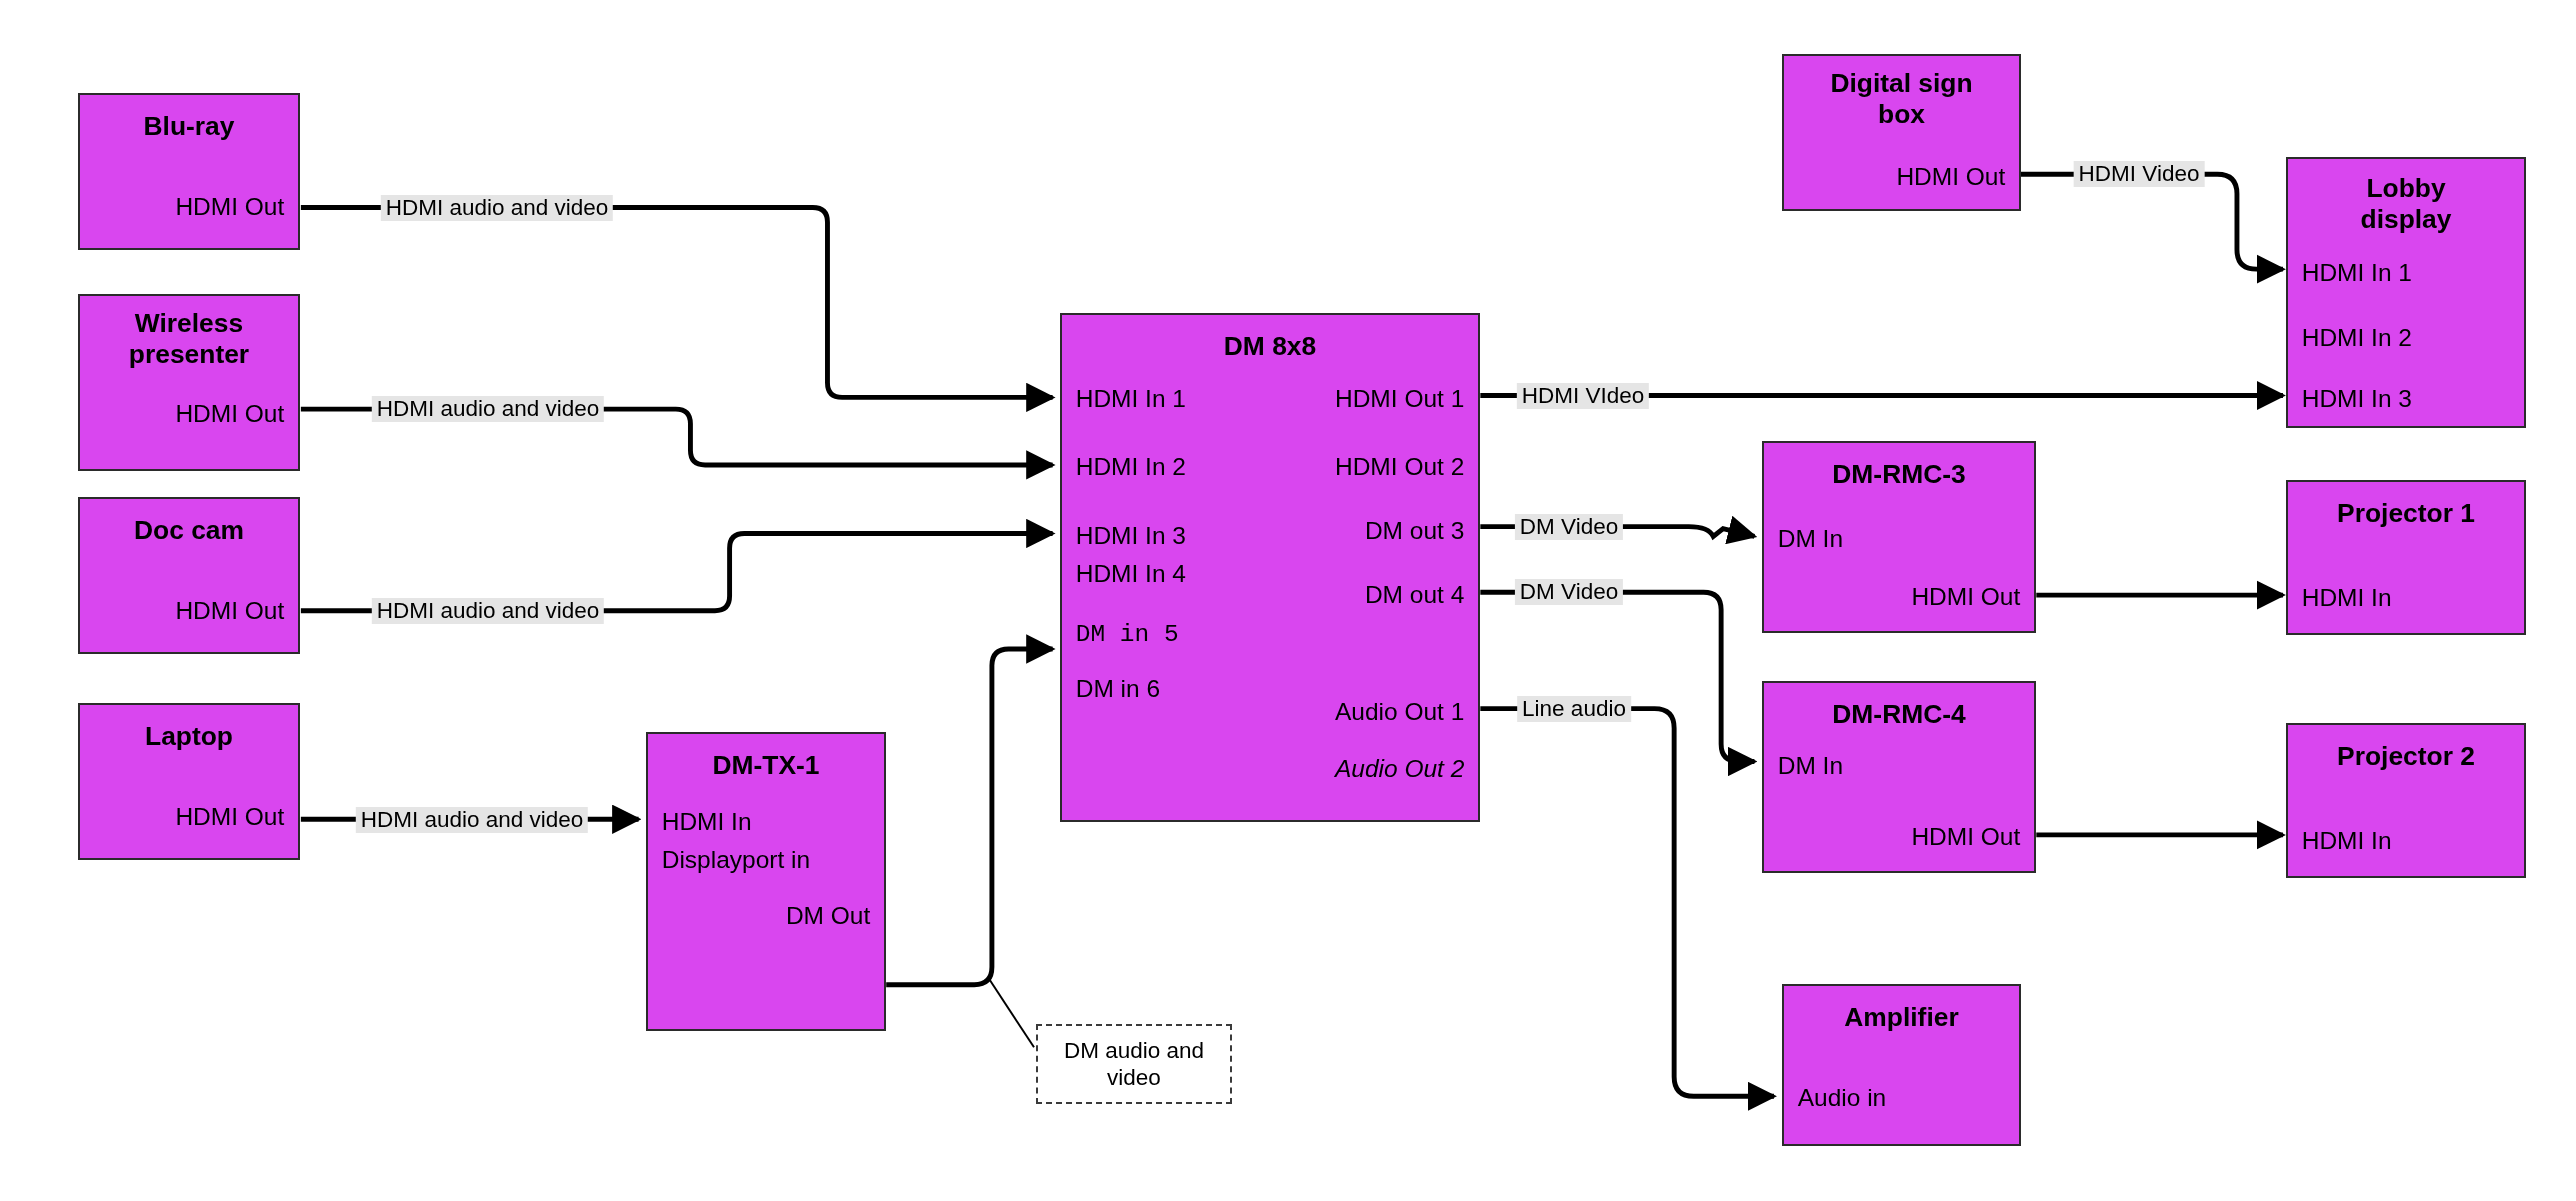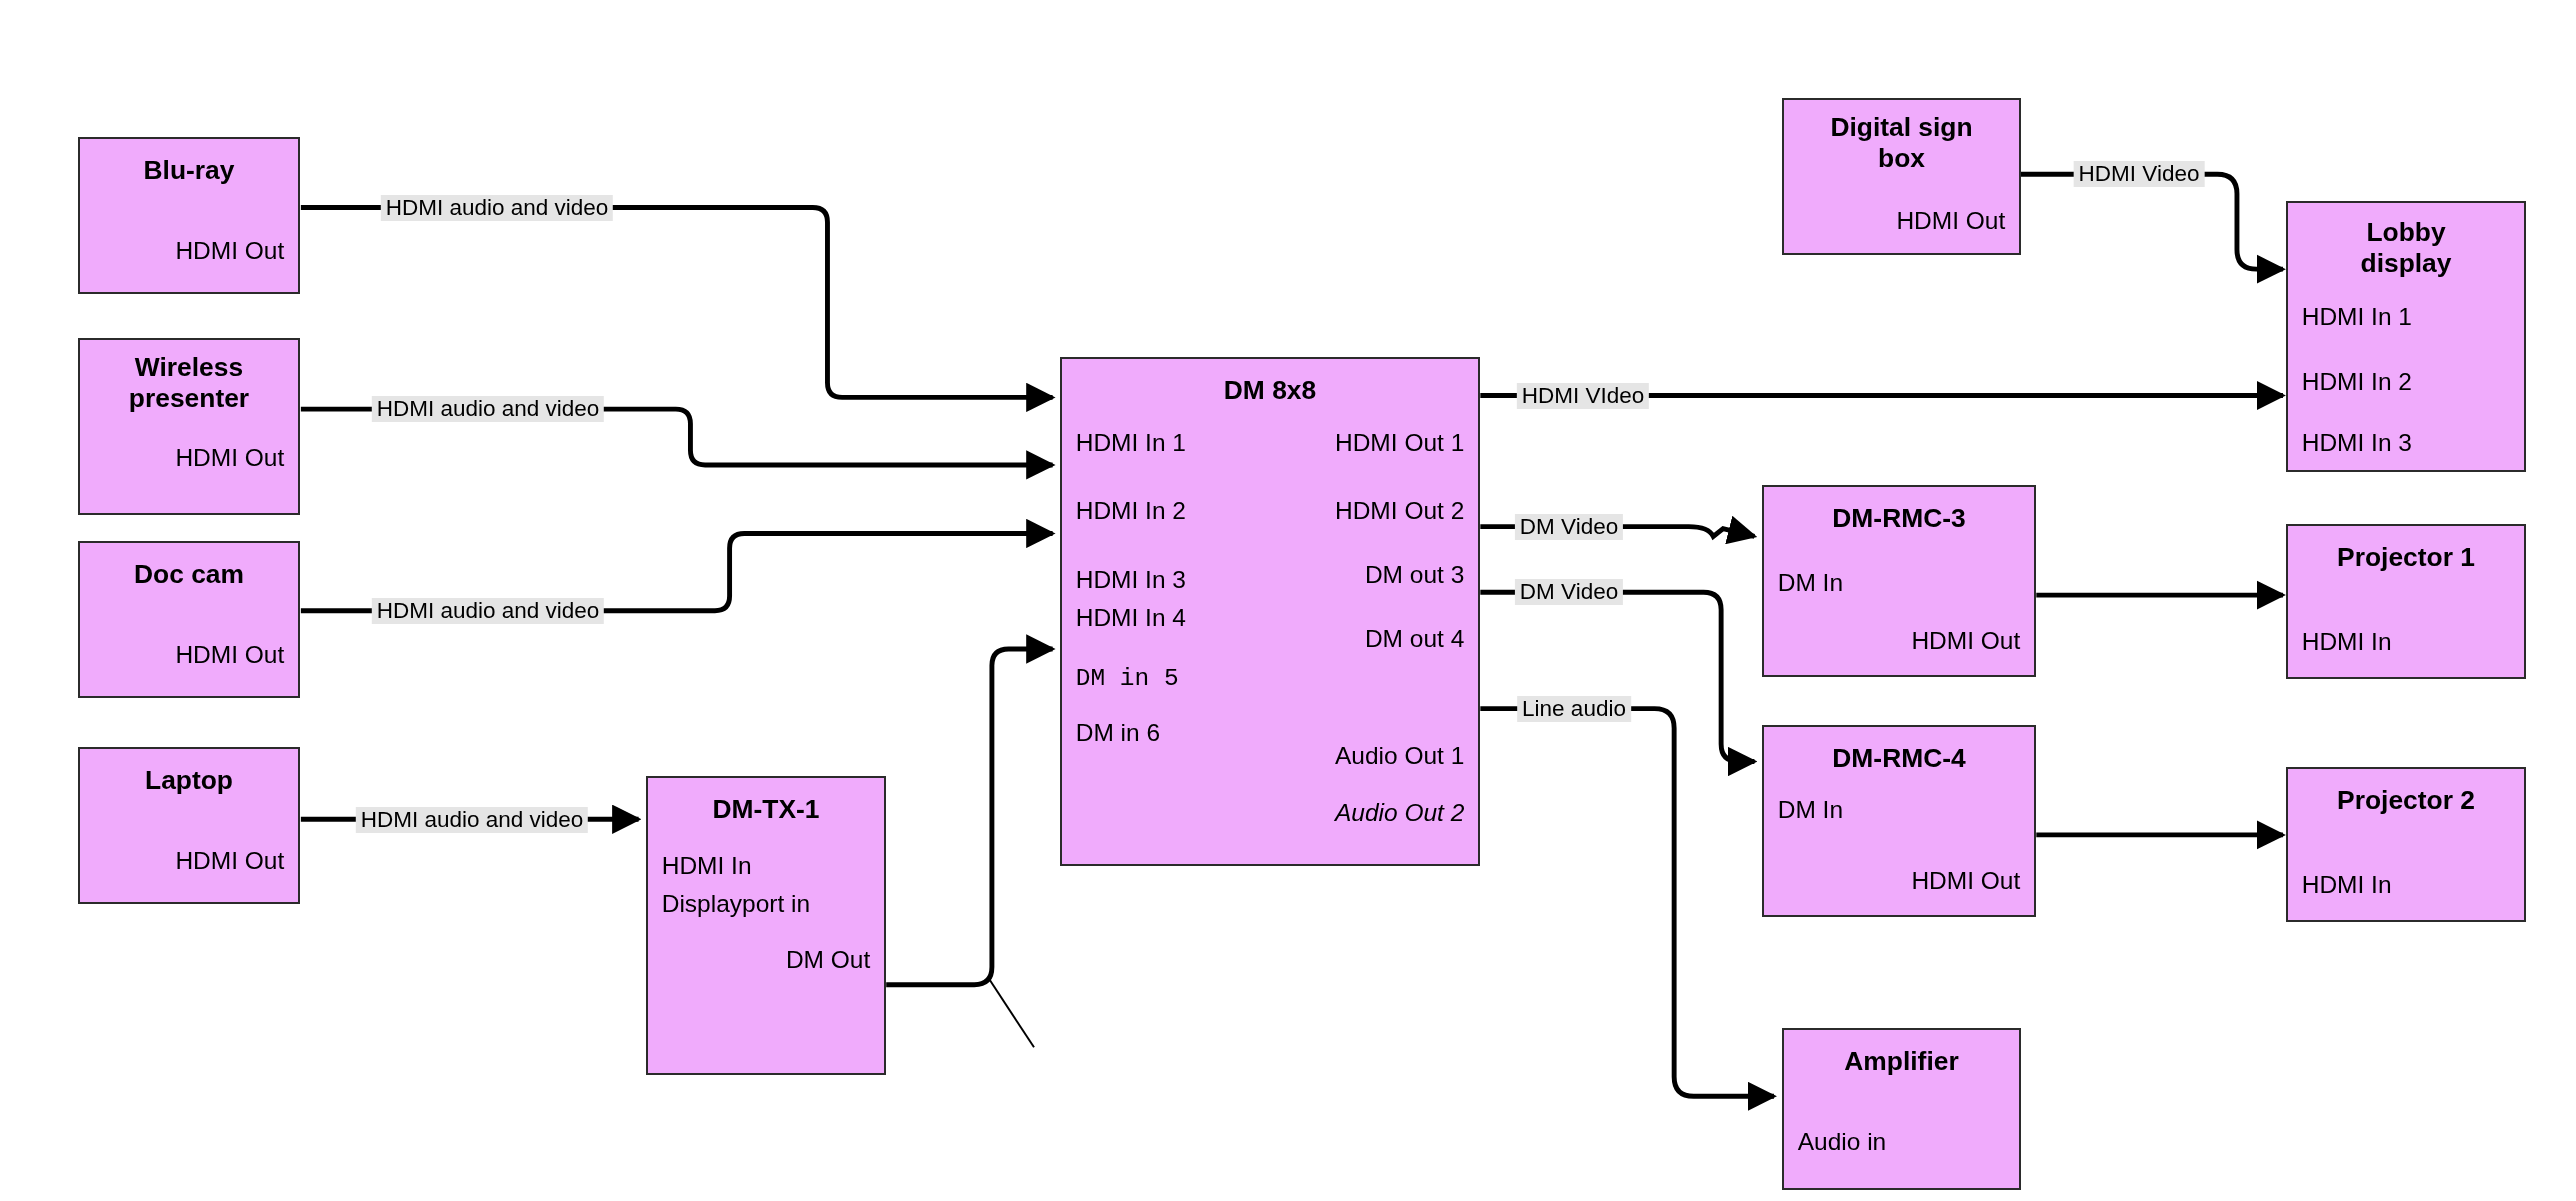--- a/index.html
+++ b/index.html
@@ -18,22 +18,21 @@
   svg#wires {
     position: absolute;
     left: 0; top: 0;
     width: 2576px;
     height: 1201px;
   }
   .node {
     position: absolute;
     box-sizing: border-box;
     border: 2.9px solid #2b2b2b;
-    background: #f0abfc;
-    margin-top: 44px;
+    background: #d946ef;
   }
   .node-title {
     position: absolute;
     left: 0; right: 0;
     text-align: center;
     font-weight: bold;
     font-size: 26.4px;
     color: #000000;
     line-height: 1.15;
   }
@@ -147,20 +146,26 @@
     <div class="port left" style="left:13.7px; top:360px;">DM in 6</div>
 
     <div class="port right" style="right:13.7px; top:70px;">HDMI Out 1</div>
     <div class="port right" style="right:13.7px; top:138px;">HDMI Out 2</div>
     <div class="port right" style="right:13.7px; top:202px;">DM out 3</div>
     <div class="port right" style="right:13.7px; top:266px;">DM out 4</div>
     <div class="port right" style="right:13.7px; top:383px;">Audio Out 1</div>
     <div class="port right" style="right:13.7px; top:440px;font-style:italic;">Audio Out 2</div>
   </div>
 
+  <div class="callout" style="left:1036px; top:1024px; width:196px; height:80px;">
+    <div>
+      <span>DM audio and</span><br>
+      <span>video</span>
+    </div>
+  </div>
 
   <div class="node" style="left:1782px; top:54px; width:239px; height:157px;">
     <div class="node-title" style="top:11.7px;">Digital sign</div>
     <div class="node-title" style="top:43px;">box</div>
     <div class="port right" style="right:13.7px; top:107px;">HDMI Out</div>
   </div>
 
   <div class="node" style="left:2286px; top:157px; width:240px; height:271px;">
     <div class="node-title" style="top:13.7px;">Lobby</div>
     <div class="node-title" style="top:45px;">display</div>

